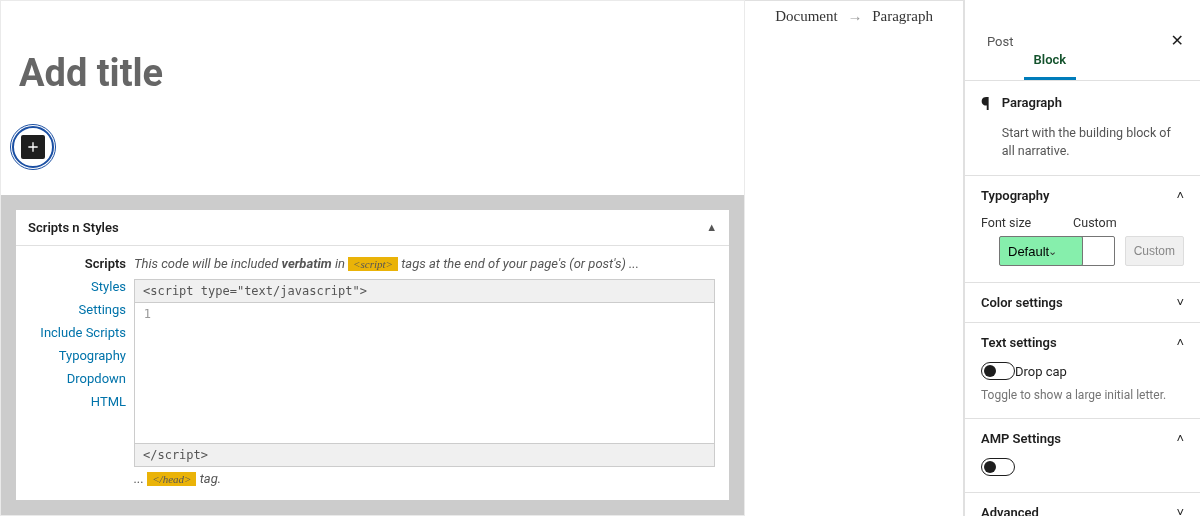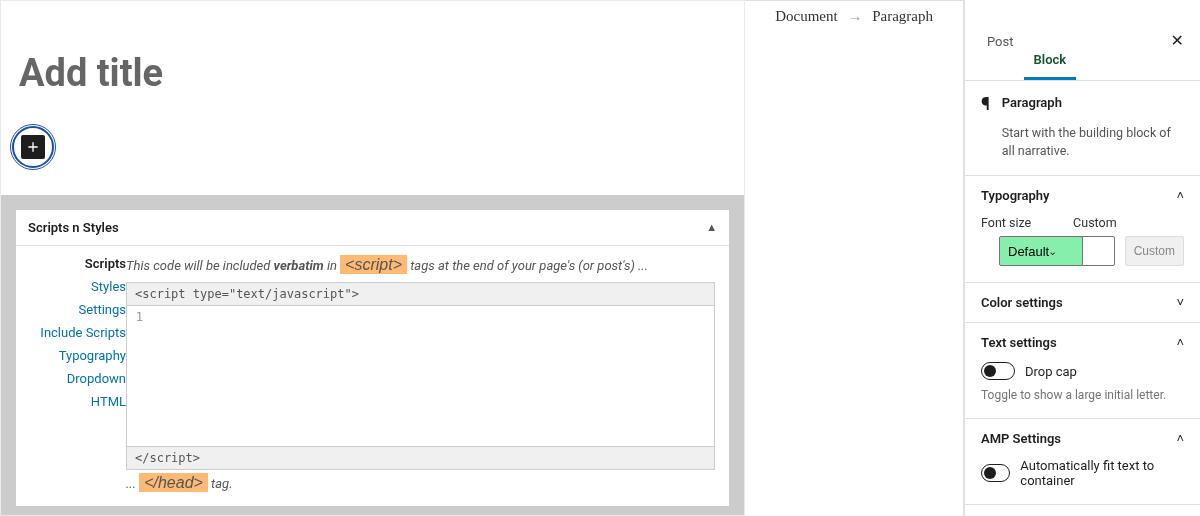--- a/index.html
+++ b/index.html
@@ -13,32 +13,32 @@
   .para-placeholder { color:#6b6b6b; font-size:15px; }
   .add-block-btn { width:24px; height:24px; background:#1e1e1e; color:#fff; border:none; display:flex; align-items:center; justify-content:center; border-radius:2px; cursor:pointer; position:relative; }
   .add-block-ring { position:absolute; inset:-9px; border:2px solid #1a4fa3; border-radius:50%; pointer-events:none; }
   .add-block-ring::after { content:''; position:absolute; inset:-4px; border:1px solid #1a4fa3; border-radius:50%; }
   .add-block-btn svg { width:16px; height:16px; }
 
   .metabox-band { background:#ccc; padding:14px 14px; margin:0 -10px; }
   .metabox { background:#fff; border:1px solid #ccc; }
   .metabox-header { display:flex; justify-content:space-between; align-items:center; padding:10px 12px; border-bottom:1px solid #e0e0e0; font-weight:600; }
   .metabox-header .chev { font-size:11px; color:#555; cursor:pointer; }
-  .metabox-body { display:flex; padding:10px 14px 14px 14px; gap:0; }
+  .metabox-body { display:flex; padding:10px 14px 14px 14px; gap:8px; }
   .meta-nav { width:96px; text-align:right; display:flex; flex-direction:column; gap:8px; font-size:13px; }
   .meta-nav a { color:#0073aa; text-decoration:none; cursor:pointer; }
   .meta-nav a.active { color:#1e1e1e; font-weight:600; }
   .meta-panel { flex:1; }
   .meta-hint { font-style:italic; color:#555; margin-bottom:8px; }
   .meta-hint b { font-style:italic; font-weight:700; }
   .codeopen, .codeclose { background:#f0f0f0; border:1px solid #ccc; font-family:Consolas,Menlo,monospace; font-size:12px; padding:4px 8px; color:#555; }
   .code-editor-area { display:flex; background:#fff; border-left:1px solid #ccc; border-right:1px solid #ccc; }
   .gutter { width:22px; text-align:right; padding:4px 6px 4px 4px; font-family:Consolas,Menlo,monospace; font-size:12px; color:#999; }
   .code-textarea { border:none; flex:1; height:140px; resize:none; font-family:Consolas,Menlo,monospace; font-size:12px; padding:4px; outline:none; background:#fff; }
-  .codetag { font-family:Liberation Sans, sans-serif; font-size:16px; background:#fdba74; padding:1px 5px; }
+  .codetag { font-family:Liberation Serif, serif; font-size:11px; background:#eab308; padding:1px 5px; }
   .tail-hint { font-style:italic; color:#555; margin-top:4px; }
 
   .footer-crumb { border-top:1px solid #e0e0e0; padding:7px 30px; font-size:15px; color:#333;font-family:Liberation Serif, serif; }
   .footer-crumb .sep { margin:0 6px; color:#999; }
 
   .sidebar { width:236px; border-left:1px solid #e0e0e0; display:flex; flex-direction:column; overflow:auto; }
   .tabs-row { display:flex; align-items:center; border-bottom:1px solid #e0e0e0; padding:0 12px; position:relative; }
   .tab { padding:12px 10px 10px 10px; font-size:13px; color:#555; cursor:pointer; }
   .tab.active { color:#14532d; font-weight:600; border-bottom:3px solid #007cba;margin-top:40px; }
   .close-x { margin-left:auto; font-size:16px; cursor:pointer; padding:4px; }
@@ -56,21 +56,21 @@
 
   .font-row { display:flex; gap:8px; align-items:flex-end; }
   .field-label { font-size:12.5px; color:#333; display:block; margin-bottom:6px; }
   .select-wrap { flex:1; }
   .select { width:100%; height:30px; border:1px solid #757575; border-radius:2px; background:#86efac; padding:0 26px 0 8px; font-size:13px; appearance:none; position:relative;margin-left:18px; }
   .select-wrap { position:relative; }
   .select-wrap .caret { position:absolute; right:8px; top:50%; transform:translateY(-50%); pointer-events:none; font-size:11px; color:#333; }
   .custom-input { width:42px; height:30px; border:1px solid #757575; border-radius:2px; background:#fff; padding:0 6px; }
   .reset-btn { height:30px; padding:0 8px; border:1px solid #ddd; background:#f0f0f0; color:#888; border-radius:2px; font-size:12px; }
 
-  .toggle-row { display:flex; align-items:center; gap:10px; }
+  .toggle-row { display:flex; align-items:center; }
   .toggle { width:34px; height:18px; border:1px solid #1e1e1e; border-radius:9px; background:#fff; position:relative; cursor:pointer; }
   .toggle::after { content:''; position:absolute; width:12px; height:12px; border-radius:50%; background:#1e1e1e; top:2px; left:2px; }
   .tog-label { font-size:13px; }
   .tog-help { font-size:12px; color:#757575; margin-top:8px; }
 
 </style>
 </head>
 <body>
 
 <div class="app">
@@ -189,21 +189,20 @@
     </div>
 
     <div class="section">
       <div class="section-header">
         <span class="ttl">AMP Settings</span>
         <span class="chev">˄</span>
       </div>
       <div class="section-body">
         <div class="toggle-row">
           <div class="toggle"></div>
-          <span class="tog-label">Automatically fit text to container</span>
         </div>
       </div>
     </div>
 
     <div class="section">
       <div class="section-header">
         <span class="ttl">Advanced</span>
         <span class="chev">˅</span>
       </div>
     </div>

